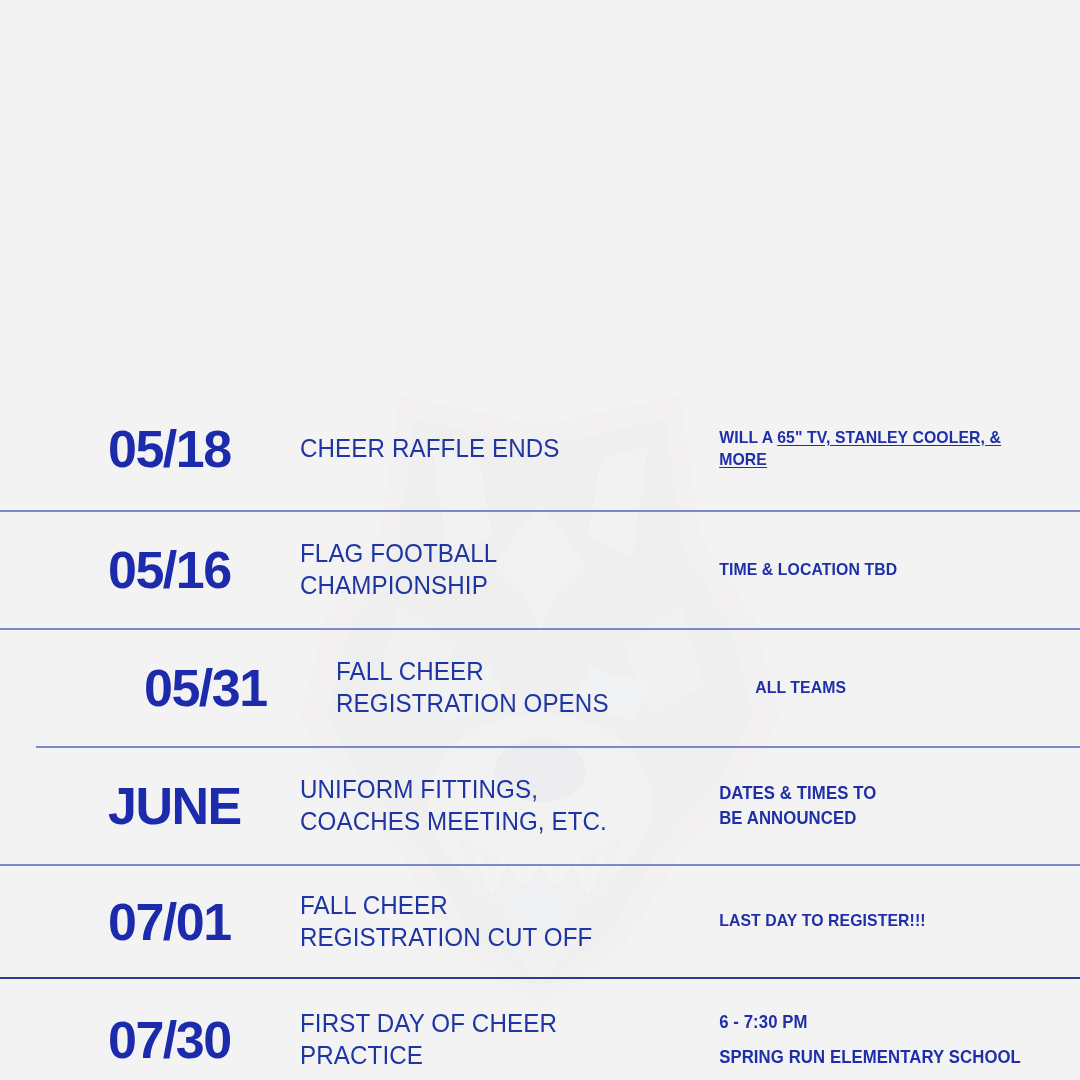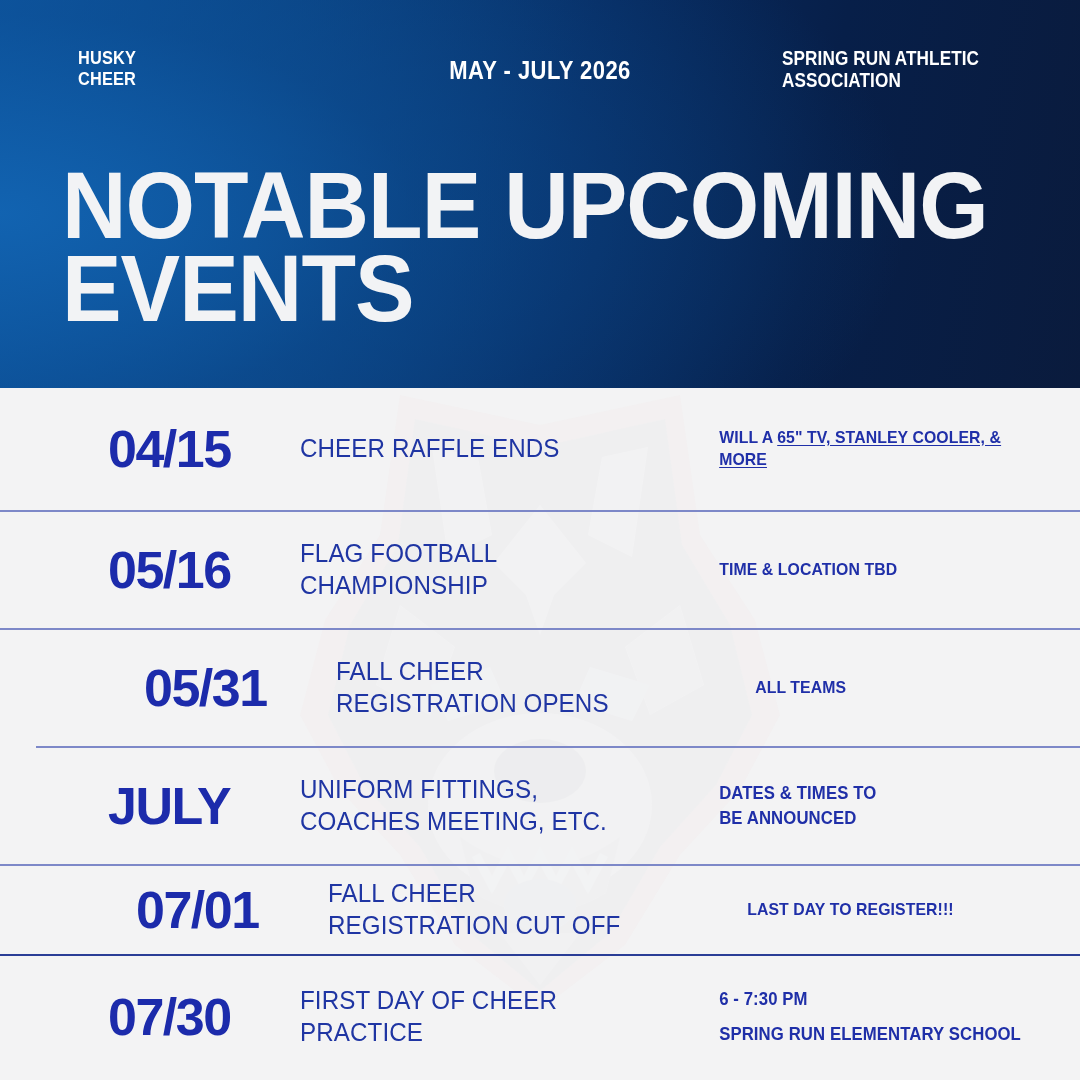--- a/index.html
+++ b/index.html
@@ -118,21 +118,21 @@
     display:flex;
     align-items:center;
     width:1080px;
     border-bottom:2px solid #7d88c8;
   }
   .row:last-child { border-bottom:none; }
   .row.r1 { height:124px; }
   .row.r2 { height:118px; }
   .row.r3 { height:118px;margin-left:36px; }
   .row.r4 { height:118px; }
-  .row.r5 { height:90px; border-bottom-color:#2a3d96;padding-left:28px; }
+  .row.r5 { height:113px; border-bottom-color:#2a3d96; }
   .row.r6 { height:121px; }
 
   .col-date {
     width:300px;
     flex:0 0 300px;
     padding-left:108px;
     color:#1c2bab;
     font-size:52px;
     font-weight:bold;
     letter-spacing:-1.5px;
@@ -170,30 +170,20 @@
   .col-note.big { font-size:18px; line-height:1.38; }
   .col-note .line { display:block; }
   .col-note .gap { display:block; height:10px; }
   .note-plain { text-decoration:none; }
 </style>
 </head>
 <body>
 
 <div class="poster">
 
-  <div class="header">
-    <div class="hdr-top">
-      <div class="hdr-brand">HUSKY
-CHEER</div>
-      <div class="hdr-dates">MAY - JULY 2026</div>
-      <div class="hdr-org">SPRING RUN ATHLETIC ASSOCIATION</div>
-    </div>
-    <div class="hdr-title">NOTABLE UPCOMING
-EVENTS</div>
-  </div>
 
   <div class="watermark">
     <svg viewBox="0 0 520 640" xmlns="http://www.w3.org/2000/svg">
       <g>
 
         <path d="M260 40 L120 10 L100 150 L45 235 L20 330 L60 405 L120 470 L175 560 L260 625 L345 560 L400 470 L460 405 L500 330 L475 235 L420 150 L400 10 Z" fill="#e8b5b0" opacity="0.55"></path>
 
         <path d="M260 62 L135 34 L118 160 L70 240 L48 330 L84 400 L140 462 L190 548 L260 606 L330 548 L380 462 L436 400 L472 330 L450 240 L402 160 L385 34 Z" fill="#c9cacd" opacity="0.92"></path>
 
         <path d="M152 62 L168 172 L212 150 L198 72 Z" fill="#eceded"></path>
@@ -216,40 +206,40 @@
         <ellipse cx="260" cy="520" rx="36" ry="26" fill="#cdd9e6"></ellipse>
 
         <path d="M220 548 L260 600 L300 548 Z" fill="#dfe0e2"></path>
       </g>
     </svg>
   </div>
 
   <div class="table">
 
     <div class="row r1">
-      <div class="col-date">04/15</div>
+      <div class="col-date">05/18</div>
       <div class="col-event">CHEER RAFFLE ENDS</div>
       <div class="col-note"><span class="note-plain">WILL A </span><span style="text-decoration:underline;text-underline-offset:2px;">65" TV, STANLEY COOLER, &amp; MORE</span></div>
     </div>
 
     <div class="row r2">
       <div class="col-date">05/16</div>
       <div class="col-event">FLAG FOOTBALL CHAMPIONSHIP</div>
       <div class="col-note">TIME &amp; LOCATION TBD</div>
     </div>
 
     <div class="row r3">
       <div class="col-date">05/31</div>
       <div class="col-event">FALL CHEER
 REGISTRATION OPENS</div>
       <div class="col-note">ALL TEAMS</div>
     </div>
 
     <div class="row r4">
-      <div class="col-date">JULY</div>
+      <div class="col-date">JUNE</div>
       <div class="col-event">UNIFORM FITTINGS,
 COACHES MEETING, ETC.</div>
       <div class="col-note big">DATES &amp; TIMES TO
 BE ANNOUNCED</div>
     </div>
 
     <div class="row r5">
       <div class="col-date">07/01</div>
       <div class="col-event">FALL CHEER
 REGISTRATION CUT OFF</div>

